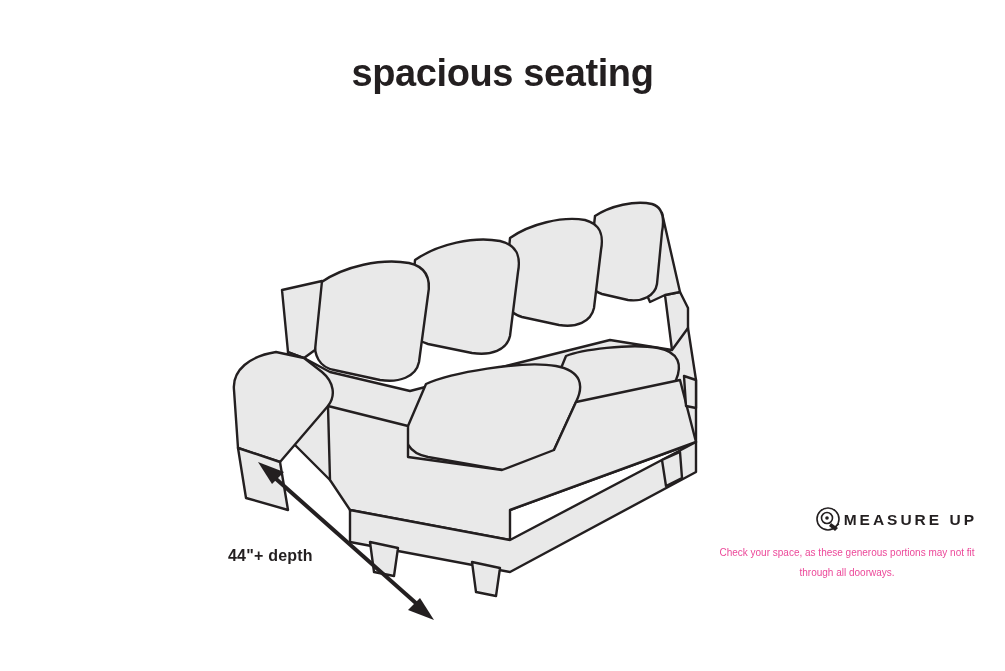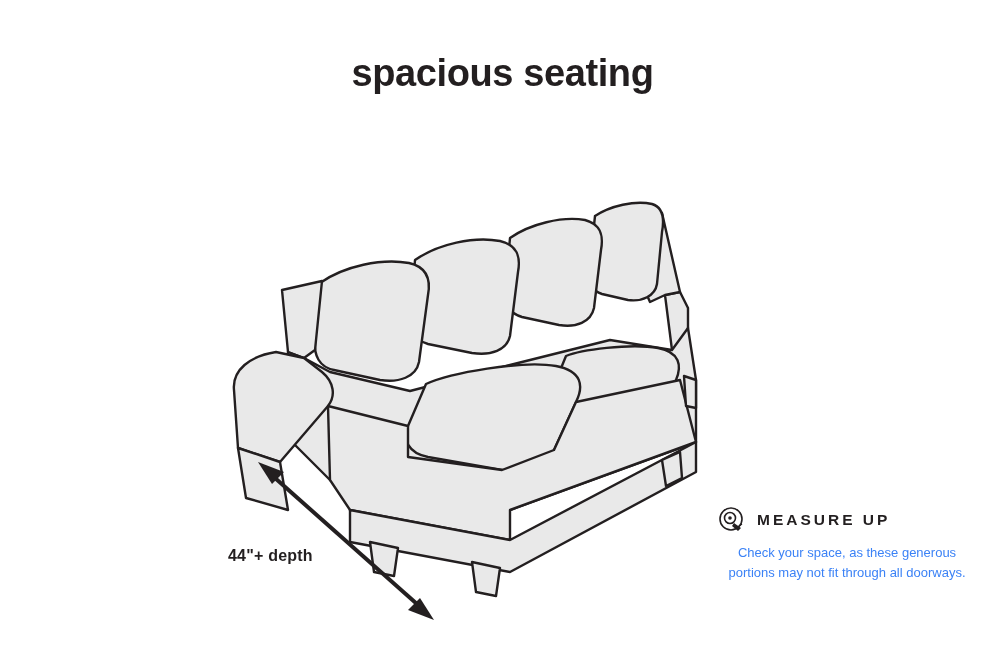--- a/index.html
+++ b/index.html
@@ -61,34 +61,33 @@
   .measure-block {
     position: absolute;
     right: 28px;
     top: 505px;
     width: 260px;
     text-align: center;
   }
   .measure-head {
     display: flex;
     align-items: center;
-    justify-content: flex-start;
-    gap: 10px;
+    justify-content: flex-end;
     margin-bottom: 8px;
   }
   .measure-title {
     font-size: 15.5px;
     font-weight: bold;
     letter-spacing: 3px;
     color: #231f20;
   }
   .measure-sub {
-    font-size: 13px;
+    font-size: 10px;
     line-height: 20px;
-    color: #3b82f6;
+    color: #ec4899;
   }
   .icon-wrap {
     display: inline-block;
     line-height: 0;
   }
 </style>
 </head>
 <body>
 
 <div class="page">

